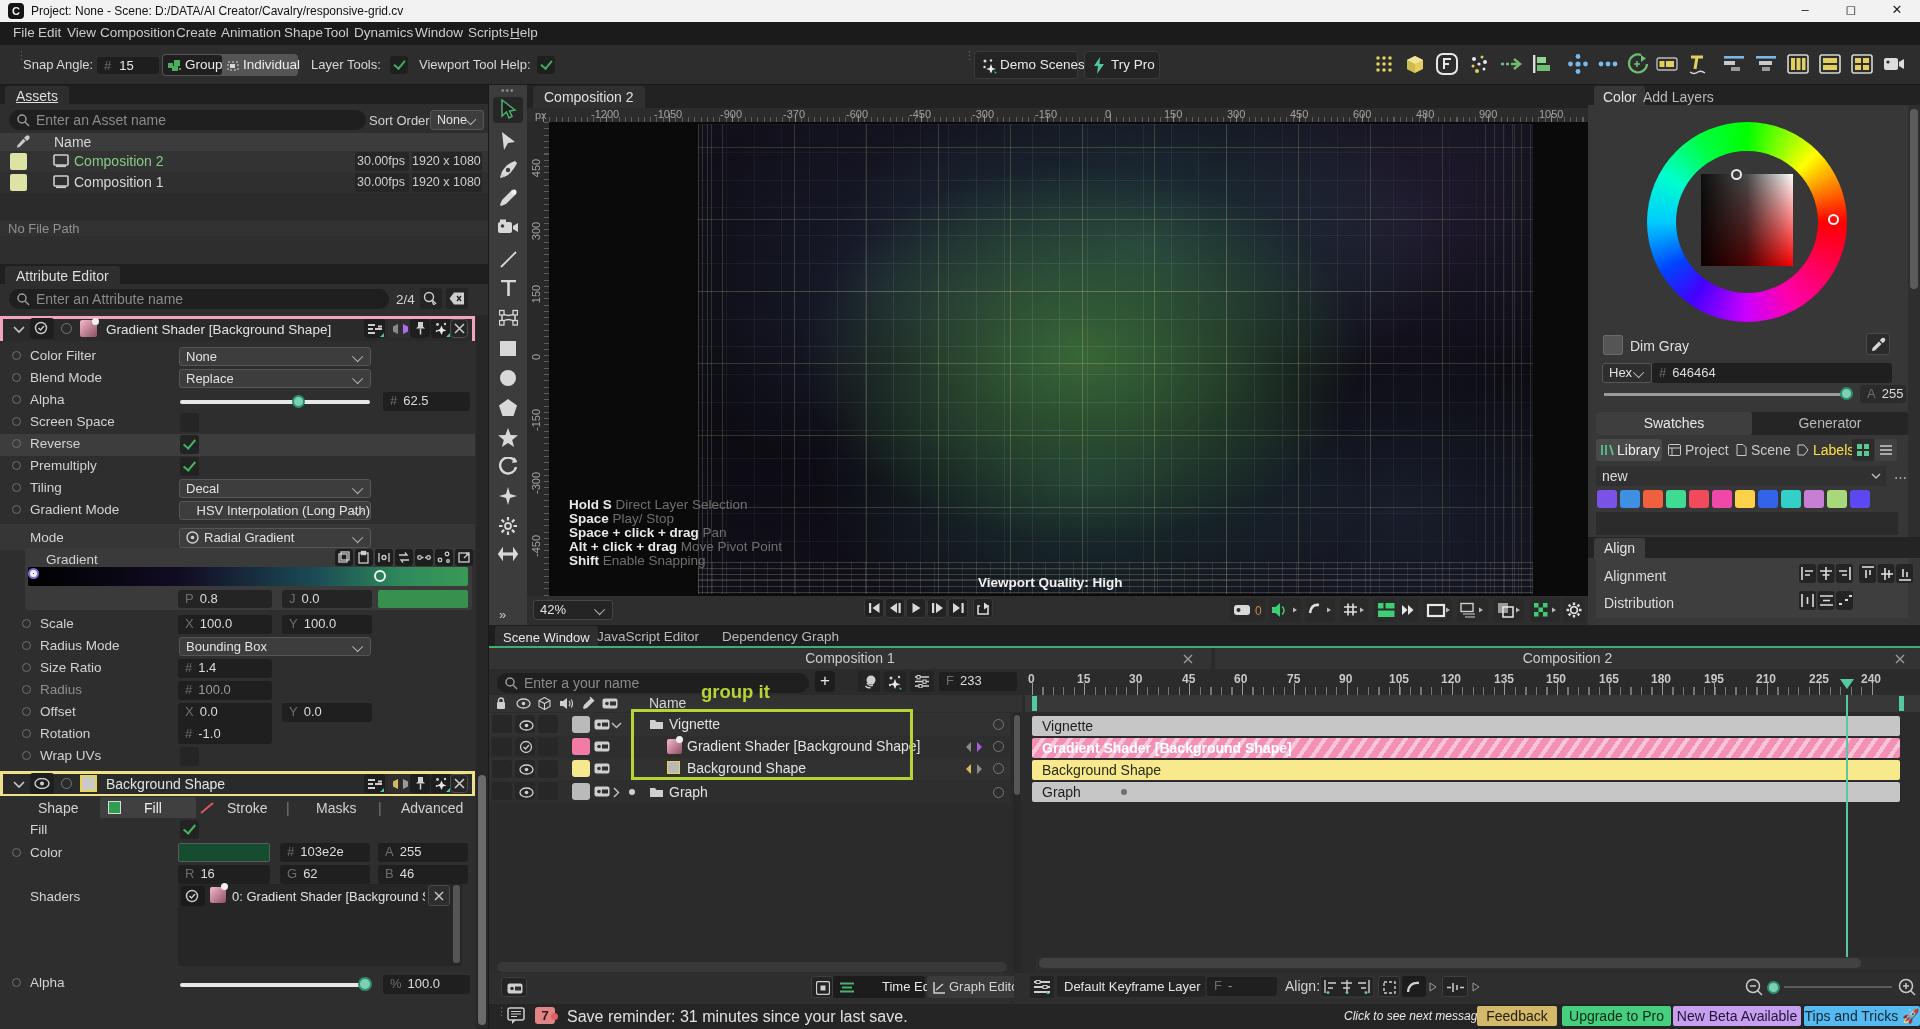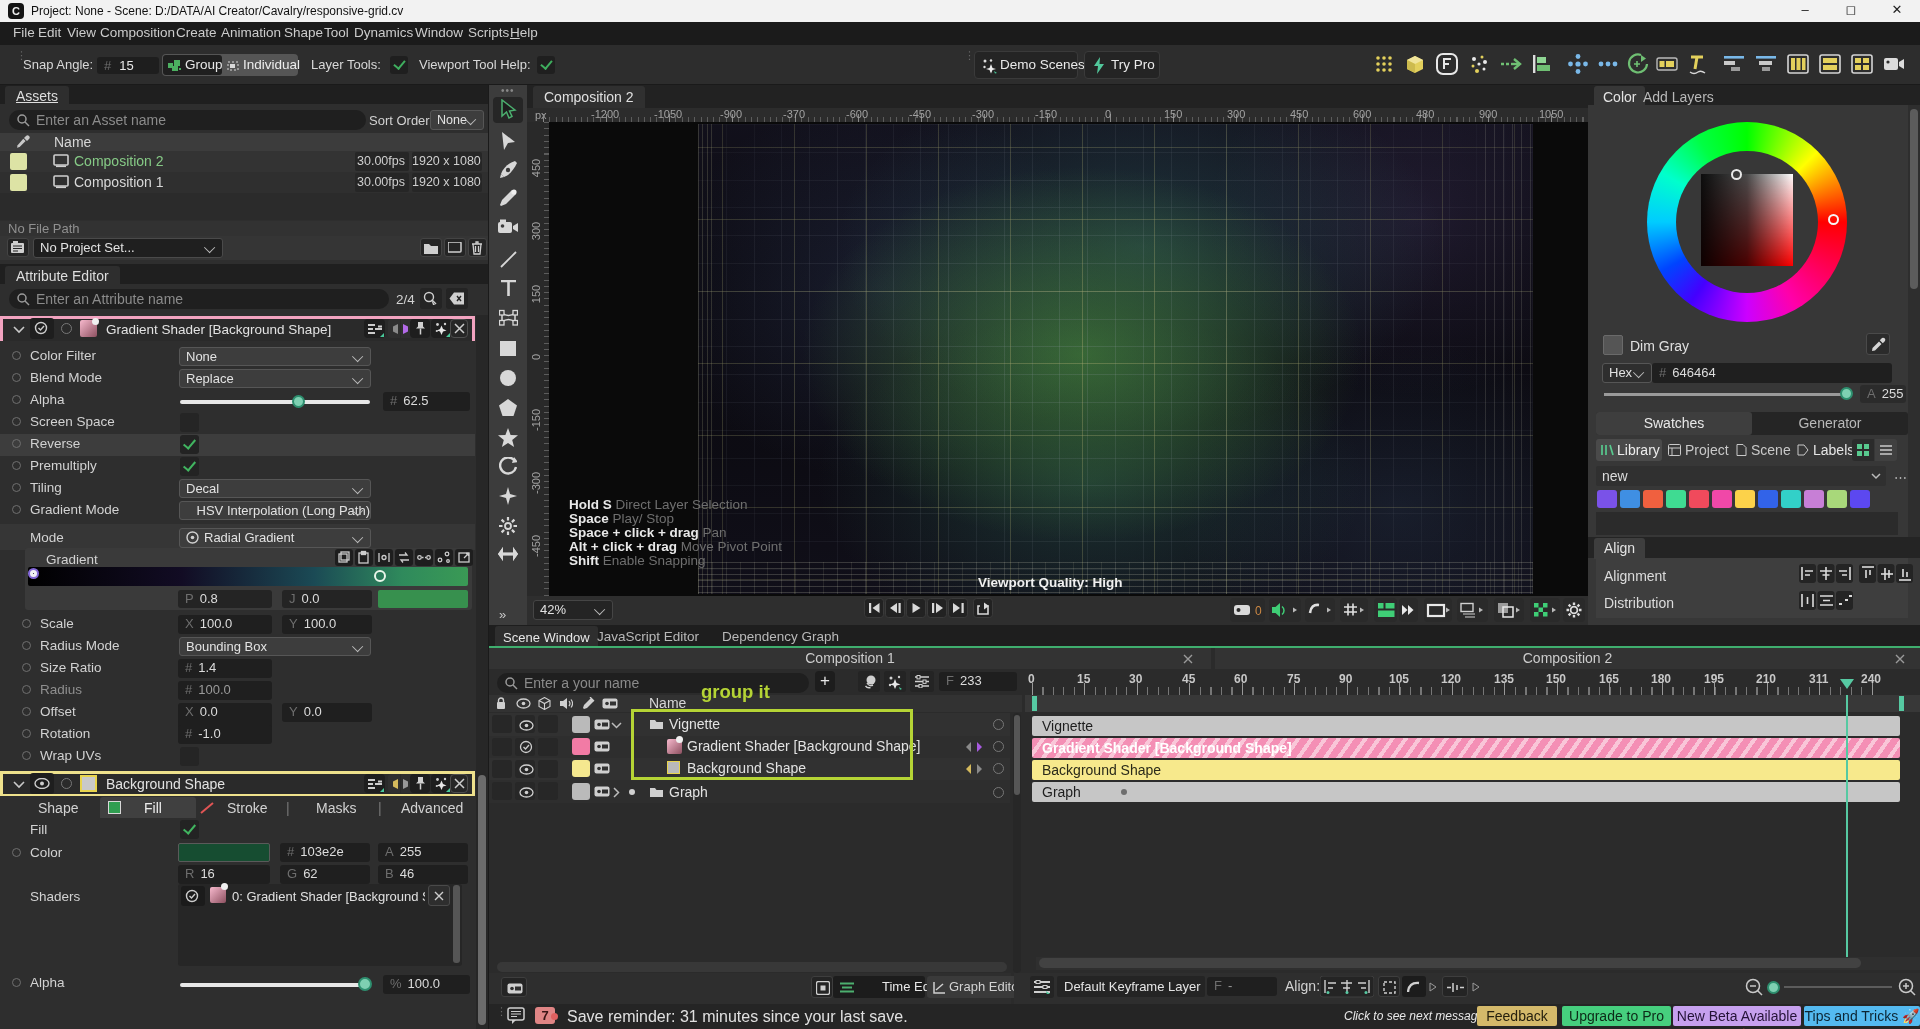--- a/index.html
+++ b/index.html
@@ -244,37 +244,20 @@
       <svg class="abs" style="left:53px; top:3px;" width="16" height="14">
           <rect x="1" y="1" width="14" height="10" rx="1" stroke="#cfcfcf" stroke-width="1.6" fill="none"></rect>
           <rect x="3" y="11.5" width="10" height="1.6" fill="#cfcfcf"></rect>
         </svg>
       <span class="abs" style="left:74px; top:2px; font-size:14px; color:#d8d8d8;">Composition 1</span>
       <div class="abs" style="left:355px; top:1px; width:54px; height:19px; background:#262626; border-radius:2px; color:#cfcfcf; font-size:12.5px; text-align:right; line-height:19px; padding-right:4px;">30.00fps</div>
       <div class="abs" style="left:412px; top:1px; width:70px; height:19px; background:#262626; border-radius:2px; color:#cfcfcf; font-size:13px; text-align:right; line-height:19px; padding-right:4px; white-space:nowrap; font-size:12.5px;">1920 x 1080</div>
     </div>
     <div class="abs" style="left:0; top:108px; width:488px; height:27px; background:#2b2b2b;"></div>
     <div class="abs" style="left:0; top:136px; width:488px; height:15px; background:#323232; color:#909090; font-size:13px; padding-left:8px;">No File Path</div>
-    <div class="abs" style="left:0; top:151px; width:488px; height:24px; background:#353535;">
-      <div class="abs" style="left:7px; top:2px; width:22px; height:19px; background:#252525; border:1px solid #444; border-radius:3px;"><svg style="margin:2px 0 0 3px;" width="14" height="13">
-            <rect x="0" y="2" width="13" height="10" rx="1" fill="#cfcfcf"></rect>
-            <rect x="2" y="0" width="5" height="3" fill="#cfcfcf"></rect>
-            <path d="M2 5 h9 M2 7.5 h9 M2 10 h5" stroke="#252525" stroke-width="1.2"></path>
-          </svg></div>
-      <div class="drop" style="left:33px; top:2px; width:190px; height:20px; line-height:18px; background:#1f1f1f; border-color:#4a4a4a;">No Project Set...</div>
-      <div class="abs" style="left:420px; top:2px; width:22px; height:19px; background:#252525; border:1px solid #444; border-radius:3px;"><svg style="margin:3px 0 0 3px;" width="14" height="12">
-            <path d="M0 2 h5 l2 2 h7 v8 h-14 Z" fill="#cfcfcf"></path>
-          </svg></div>
-      <div class="abs" style="left:444px; top:2px; width:22px; height:19px; background:#252525; border:1px solid #444; border-radius:3px;"><svg style="margin:3px 0 0 3px;" width="14" height="12">
-            <rect x="0" y="0" width="13" height="10" rx="1" stroke="#cfcfcf" stroke-width="1.5" fill="none"></rect>
-          </svg></div>
-      <div class="abs" style="left:468px; top:2px; width:19px; height:19px; background:#252525; border:1px solid #444; border-radius:3px;"><svg style="margin:2px 0 0 2px;" width="12" height="14">
-            <path d="M1 3 h10 M5 3 v-2 h2 v2 M2 3 l1 10 h6 l1 -10 M4.5 5 v6 M7.5 5 v6" stroke="#cfcfcf" stroke-width="1.3" fill="none"></path>
-          </svg></div>
-    </div>
     <div class="abs tabbar" style="left:0; top:179px; width:488px; height:20px; background:#1f1f1f;"></div>
     <div class="abs" style="left:5px; top:181px; padding:2px 11px 3px; background:#2e2e2e; border-radius:3px 3px 0 0; font-size:14px; color:#dedede;">Attribute Editor</div>
     <div class="abs" style="left:9px; top:204px; width:380px; height:20px; background:#1f1f1f; border-radius:10px;">
       <svg class="abs" style="left:7px; top:3px;" width="14" height="14">
           <circle cx="6" cy="6" r="4" stroke="#9a9a9a" stroke-width="1.5" fill="none"></circle>
           <path d="M9 9 L13 13" stroke="#9a9a9a" stroke-width="1.5"></path>
         </svg>
       <span class="abs" style="left:27px; top:2px; color:#8b8b8b; font-size:14px;">Enter an Attribute name</span>
     </div>
     <div class="lbl" style="left:396px; top:207px;">2/4</div>
@@ -775,21 +758,21 @@
           <path d="M0.5 4 h12 M4 4 v8" stroke="#c9c9c9"></path>
         </svg>
       <span class="abs" style="left:89px; top:3px; font-size:14px; color:#c9c9c9;">Project</span>
       <svg class="abs" style="left:140px; top:5px;" width="11" height="12">
           <path d="M1 0.5 h6 l3 3 v8 h-9 Z" fill="none" stroke="#c9c9c9"></path>
         </svg>
       <span class="abs" style="left:155px; top:3px; font-size:14px; color:#c9c9c9;">Scene</span>
       <svg class="abs" style="left:201px; top:5px;" width="12" height="12">
           <path d="M1 1 h6 l4 5 -4 5 h-6 Z" fill="none" stroke="#c9c9c9"></path>
         </svg>
-      <span class="abs" style="left:217px; top:3px; font-size:14px; color:#e5e5e5;text-align:center;">Labels</span>
+      <span class="abs" style="left:217px; top:3px; font-size:14px; color:#fde047;text-align:center;">Labels</span>
     </div>
     <div class="abs" style="left:264px; top:354px; width:22px; height:22px; background:#2b2b2b; border-radius:3px 0 0 3px;"><svg style="margin:5px 0 0 5px;" width="12" height="12">
           <g fill="#58c98e">
             <rect x="0" y="0" width="5" height="5"></rect>
             <rect x="7" y="0" width="5" height="5"></rect>
             <rect x="0" y="7" width="5" height="5"></rect>
             <rect x="7" y="7" width="5" height="5"></rect>
           </g>
         </svg></div>
     <div class="abs" style="left:287px; top:354px; width:22px; height:22px; background:#404040; border-radius:0 3px 3px 0;"><svg style="margin:6px 0 0 5px;" width="12" height="10">
@@ -1054,21 +1037,21 @@
           <span class="tlnum" style="left:262px; top:3px;">75</span>
           <span class="tlnum" style="left:314px; top:3px;">90</span>
           <span class="tlnum" style="left:364px; top:3px;">105</span>
           <span class="tlnum" style="left:416px; top:3px;">120</span>
           <span class="tlnum" style="left:469px; top:3px;">135</span>
           <span class="tlnum" style="left:521px; top:3px;">150</span>
           <span class="tlnum" style="left:574px; top:3px;">165</span>
           <span class="tlnum" style="left:626px; top:3px;">180</span>
           <span class="tlnum" style="left:679px; top:3px;">195</span>
           <span class="tlnum" style="left:731px; top:3px;">210</span>
-          <span class="tlnum" style="left:784px; top:3px;">311</span>
+          <span class="tlnum" style="left:784px; top:3px;">225</span>
           <span class="tlnum" style="left:836px; top:3px;">240</span>
       </div>
 
       <div class="abs" style="left:0; top:26px; width:895px; height:17px; background:#383838;"></div>
       <div class="abs" style="left:7px; top:27px; width:5px; height:15px; background:#56c9a2;"></div>
       <div class="abs" style="left:874px; top:27px; width:5px; height:15px; background:#56c9a2;"></div>
 
       <div class="abs" style="left:7px; top:47px; width:868px; height:20px; background:#c6c6c6; border-radius:2px;">
           <span style="position:absolute; left:10px; top:2px; font-size:14px; color:#1e1e1e;">Vignette</span>
         </div>

